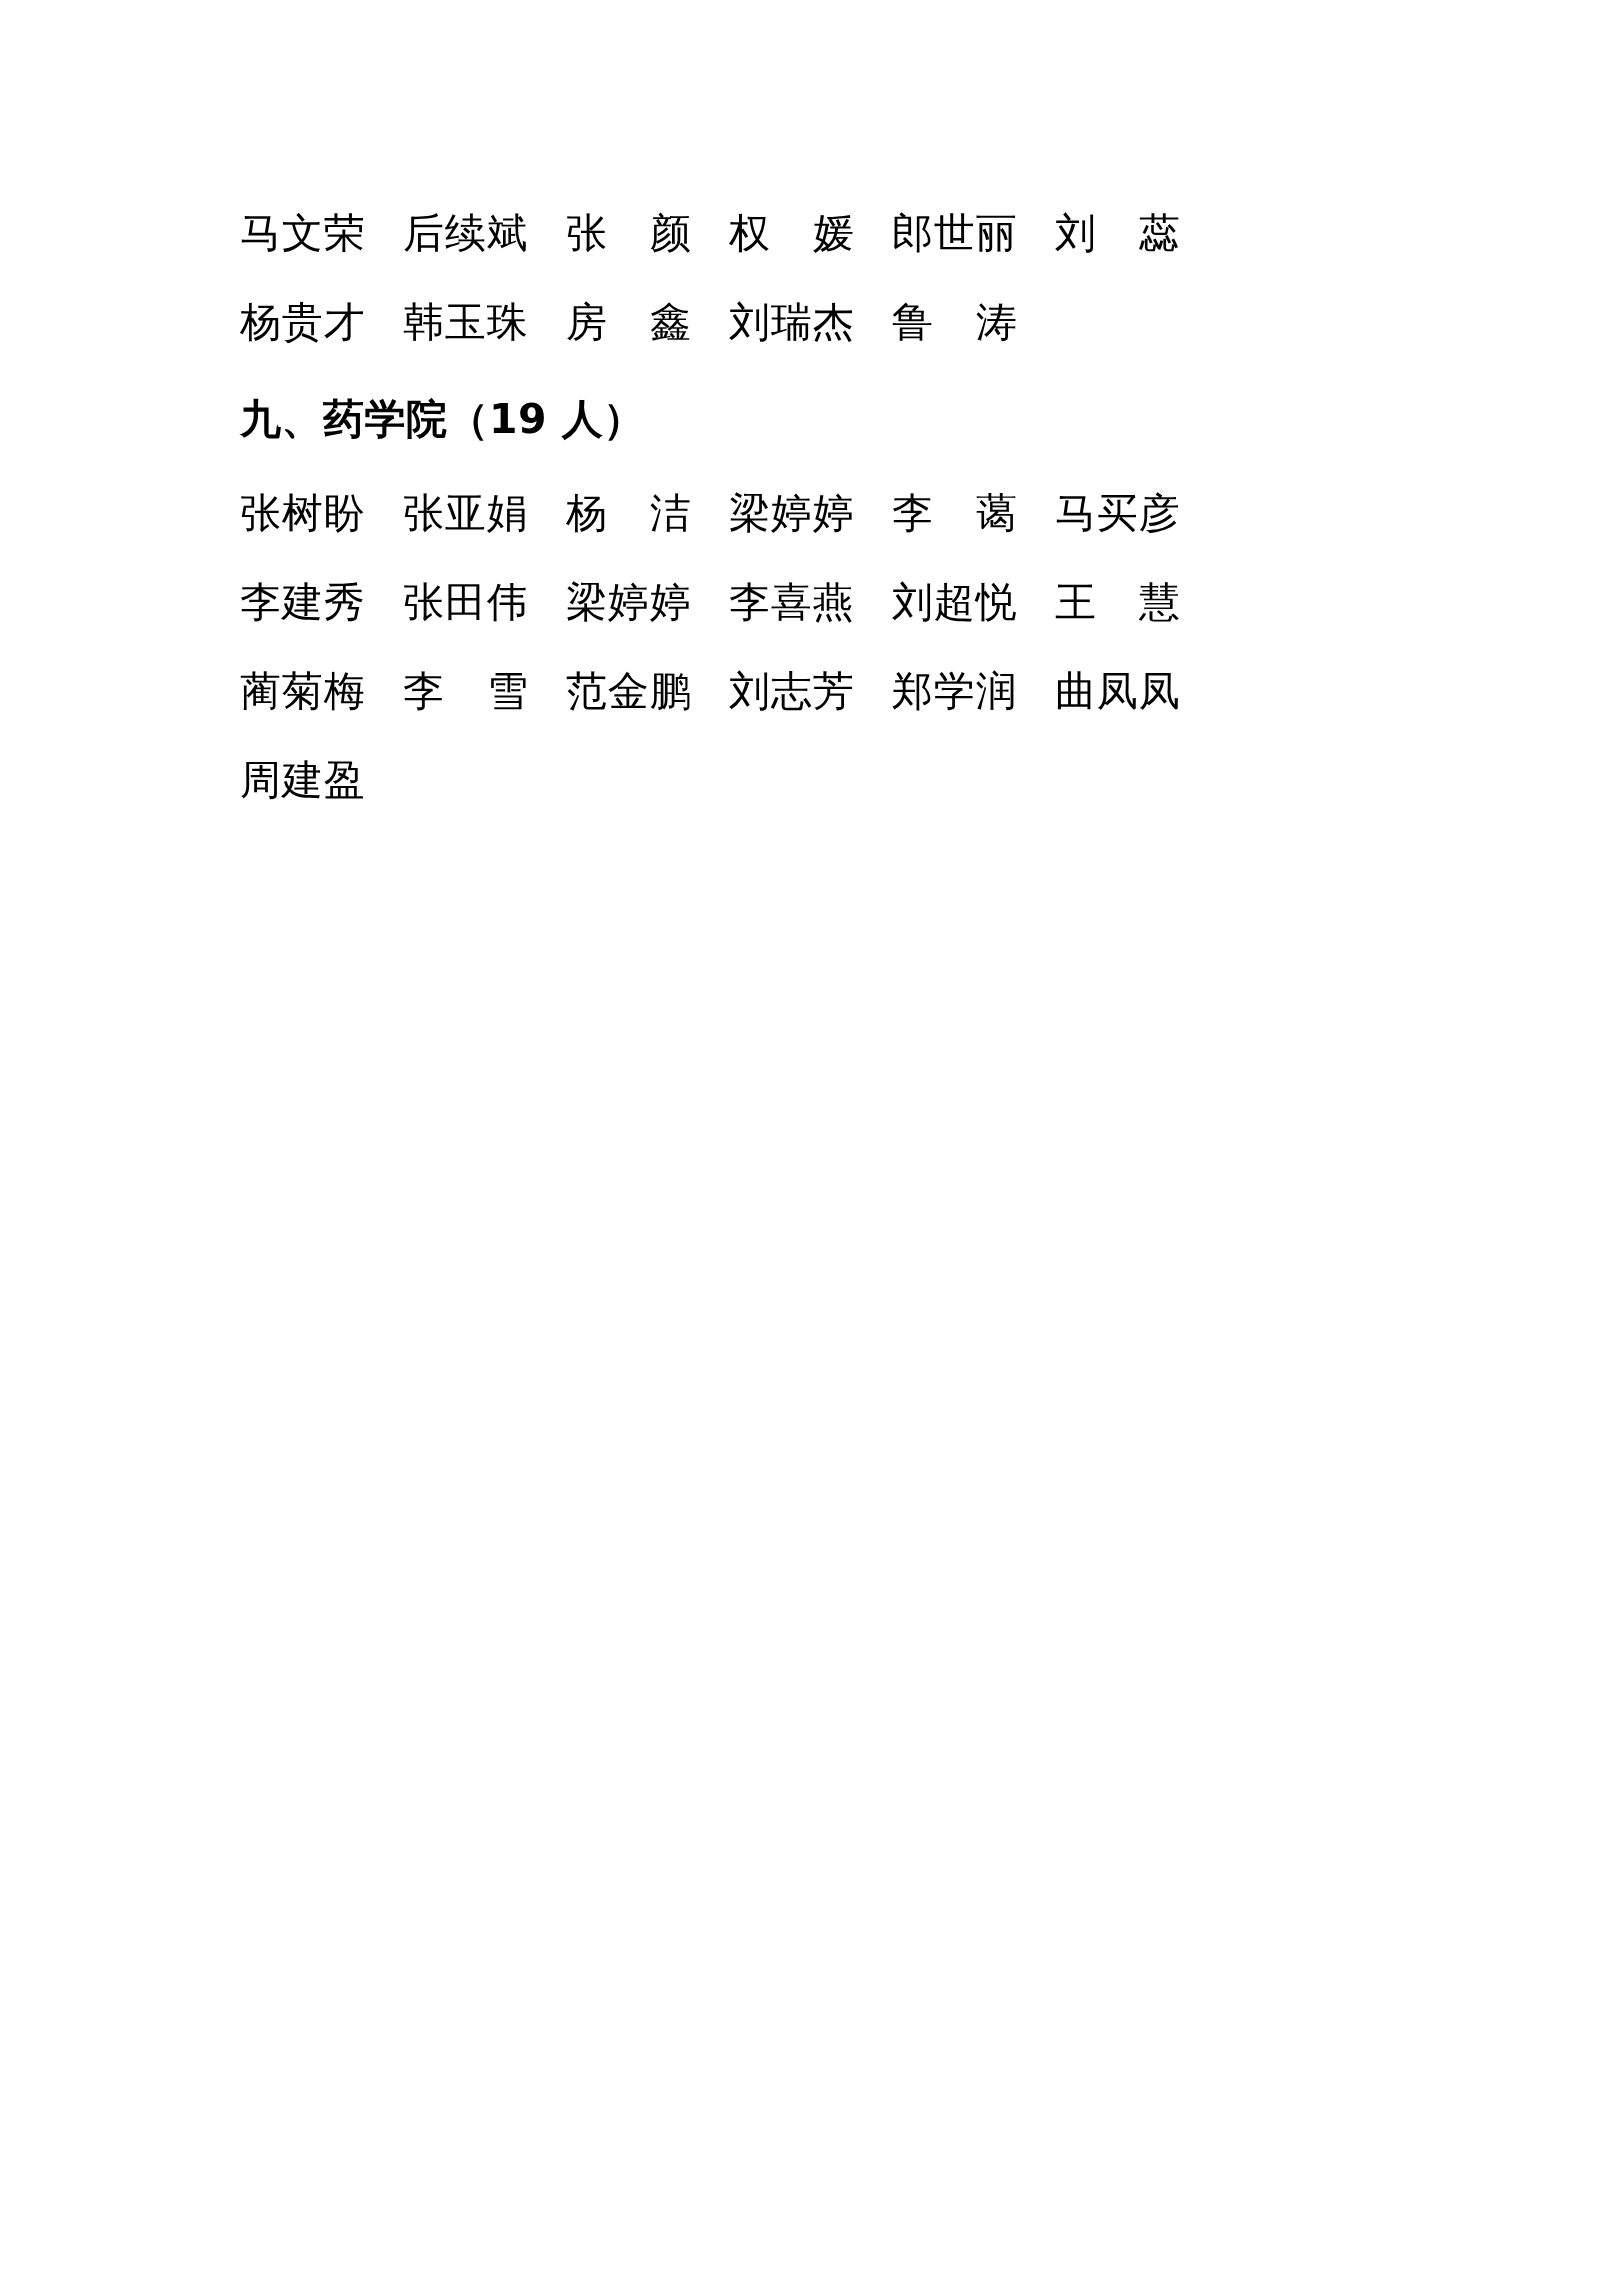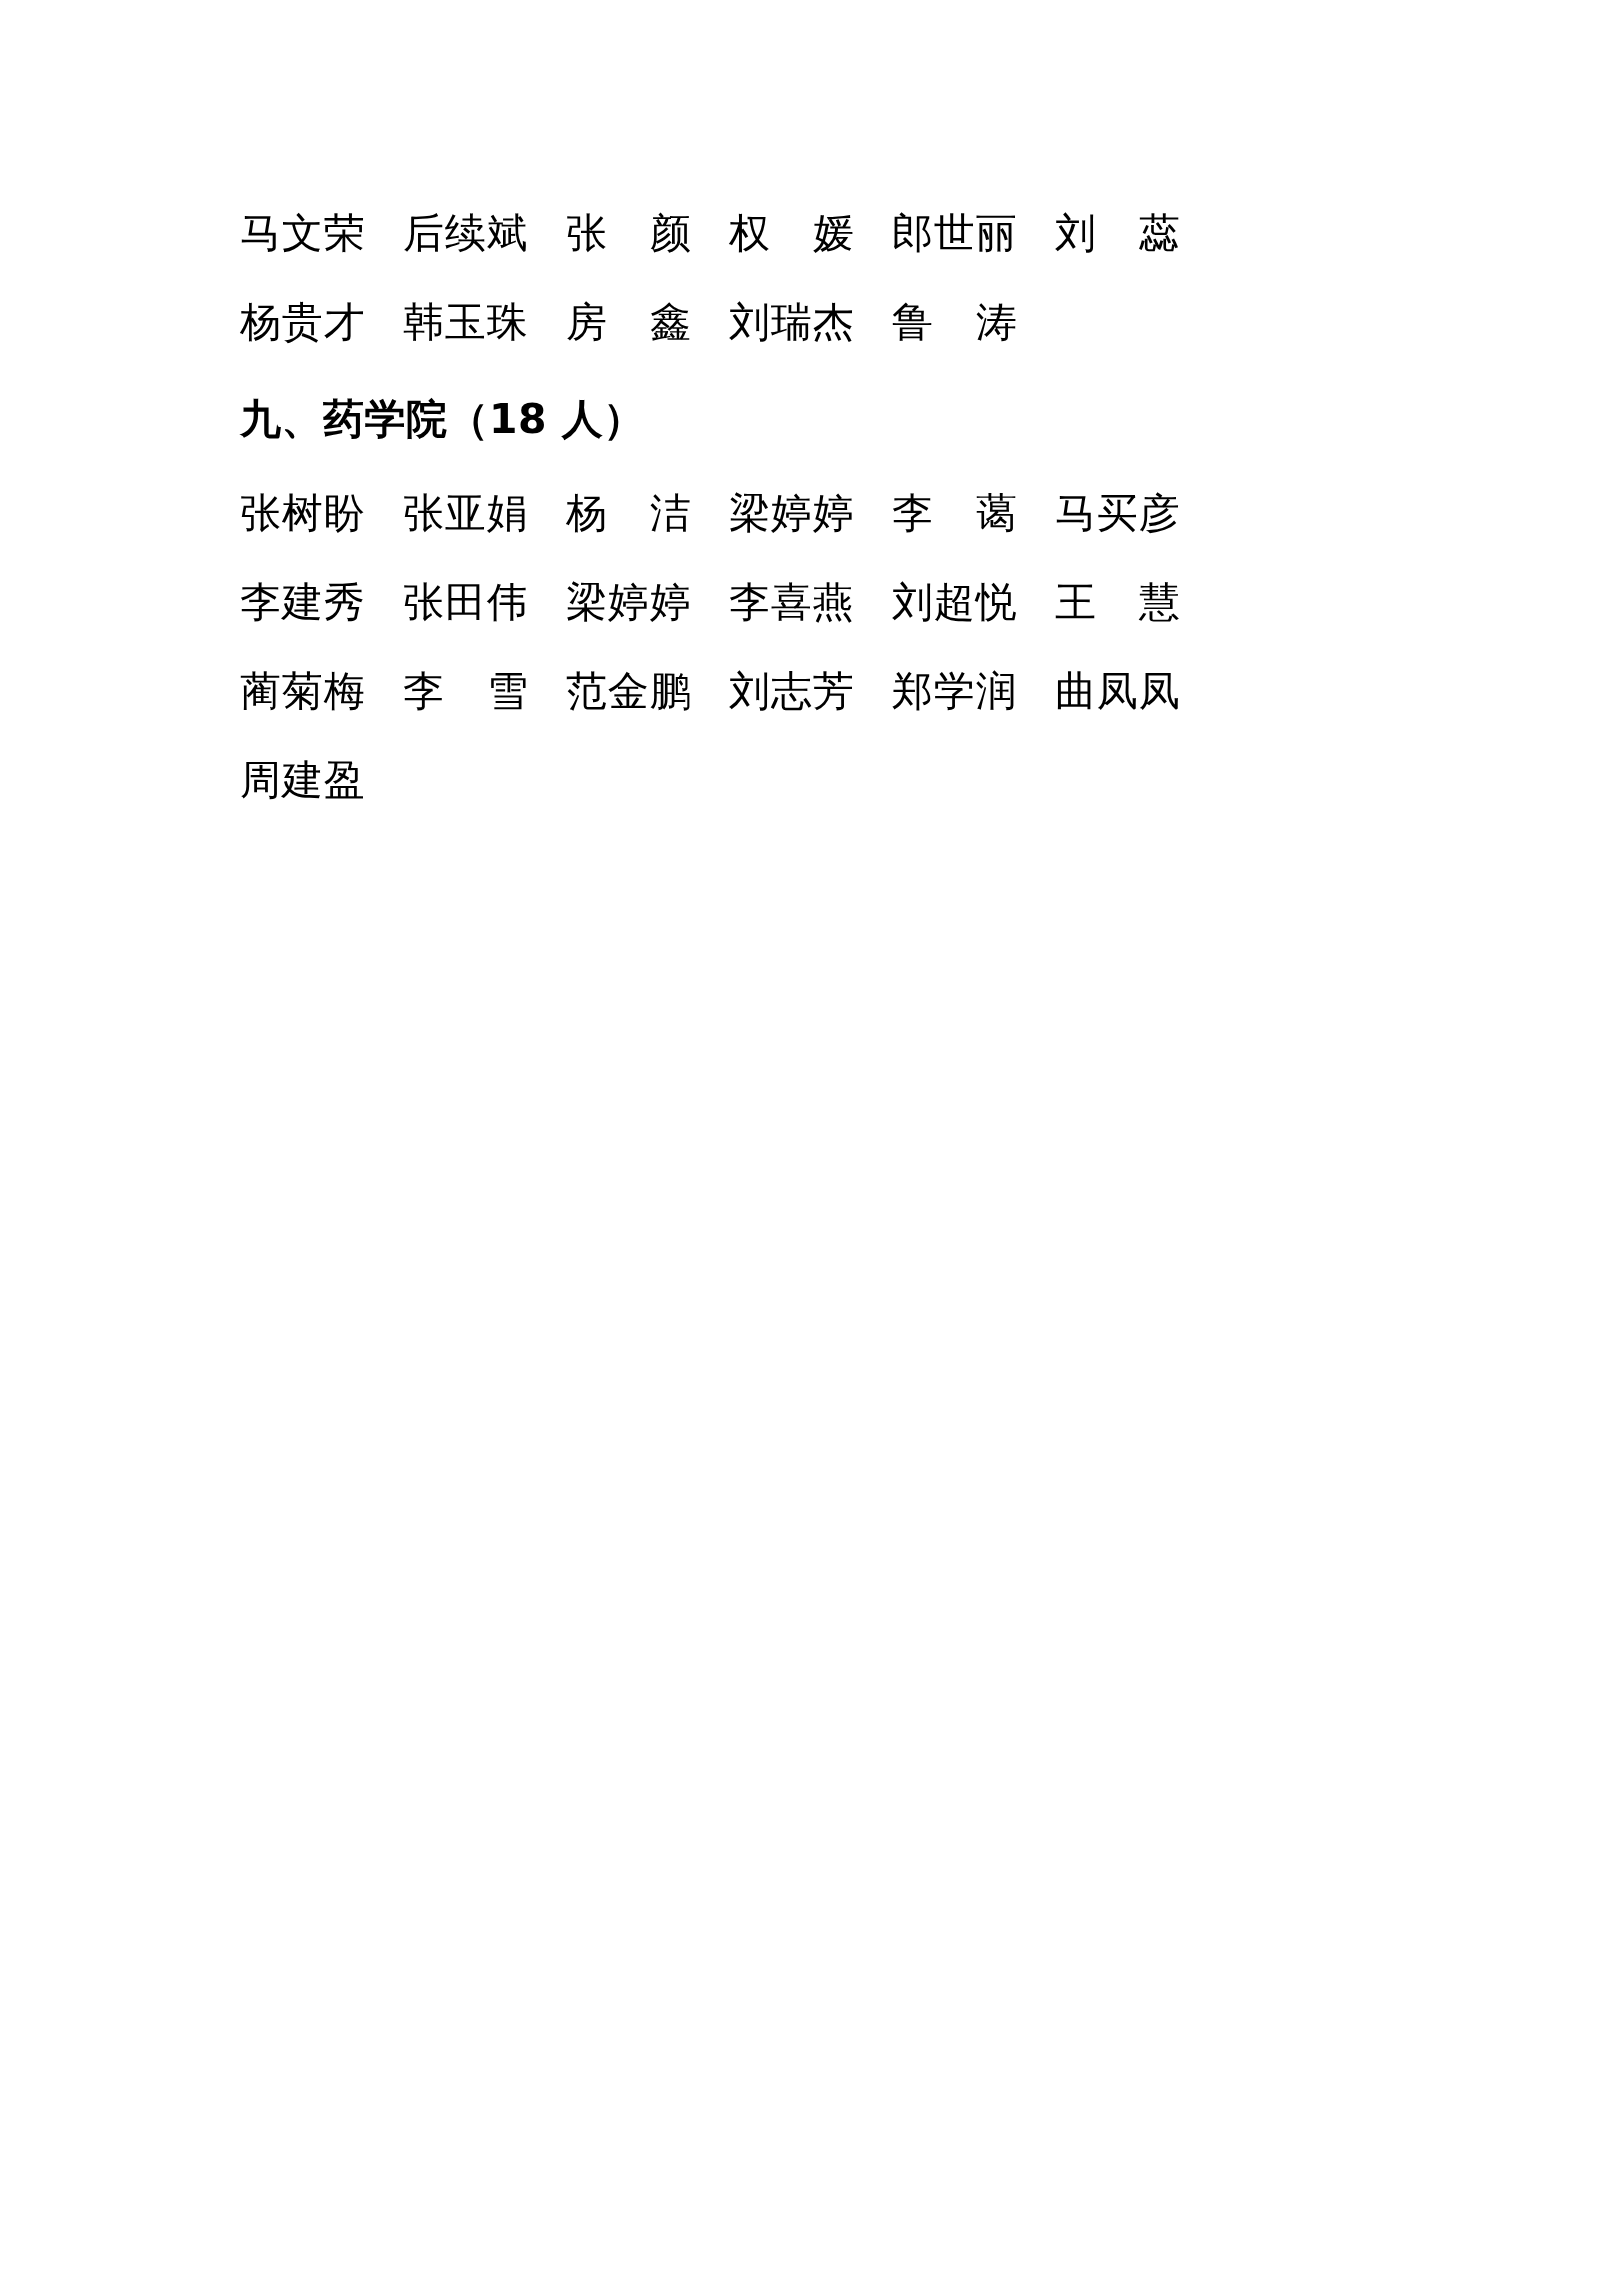--- a/index.html
+++ b/index.html
@@ -116,21 +116,21 @@
             <span>刘</span>
             <span>瑞</span>
             <span>杰</span>
           </span>
           <span class="name-cell two-char">
             <span>鲁</span>
             <span>涛</span>
           </span>
         </div>
       </div>
-      <div class="section-heading">九、药学院（18 人）</div>
+      <div class="section-heading">九、药学院（19 人）</div>
       <div class="group-block">
         <div class="name-line">
           <span class="name-cell">
             <span>张</span>
             <span>树</span>
             <span>盼</span>
           </span>
           <span class="name-cell">
             <span>张</span>
             <span>亚</span>

